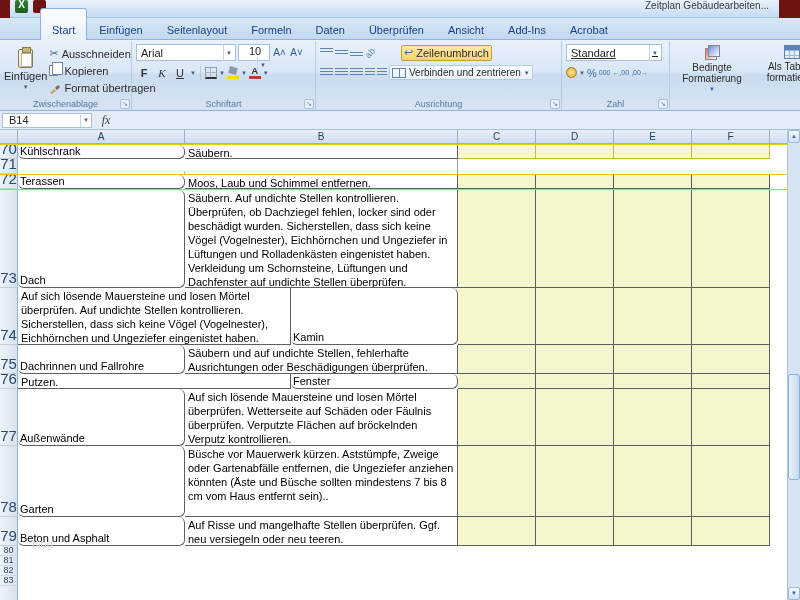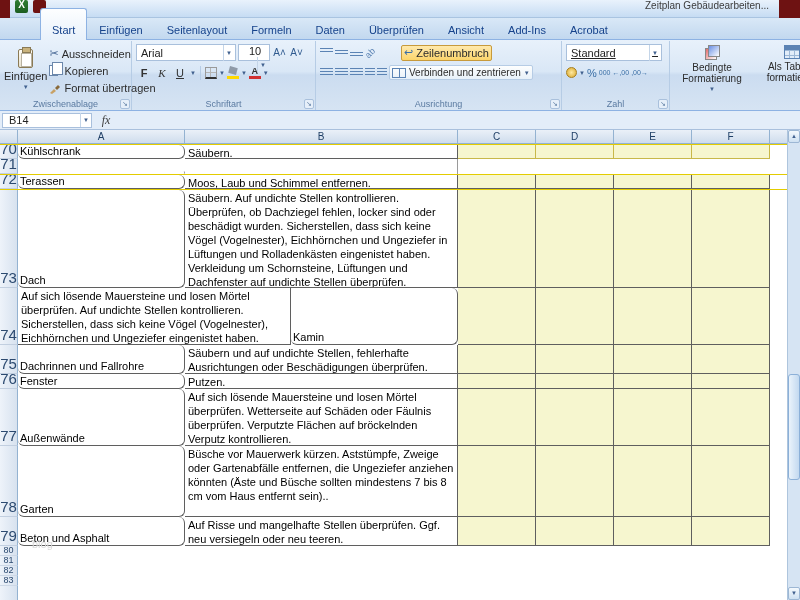--- a/index.html
+++ b/index.html
@@ -373,22 +373,22 @@
         <div class="cell cb">Säubern und auf undichte Stellen, fehlerhafte Ausrichtungen oder Beschädigungen überprüfen.</div>
         <div class="cell cc cy"></div>
         <div class="cell cc cy"></div>
         <div class="cell cc cy"></div>
         <div class="cell cc cy"></div>
         <div class="fillc"></div>
       </div>
 
       <div class="row tbl r76">
         <div class="rn">76</div>
+        <div class="cell cb">Putzen.</div>
         <div class="cell ca">Fenster</div>
-        <div class="cell cb">Putzen.</div>
         <div class="cell cc cy"></div>
         <div class="cell cc cy"></div>
         <div class="cell cc cy"></div>
         <div class="cell cc cy"></div>
         <div class="fillc"></div>
       </div>
 
       <div class="row tbl r77">
         <div class="rn">77</div>
         <div class="cell ca">Außenwände</div>

